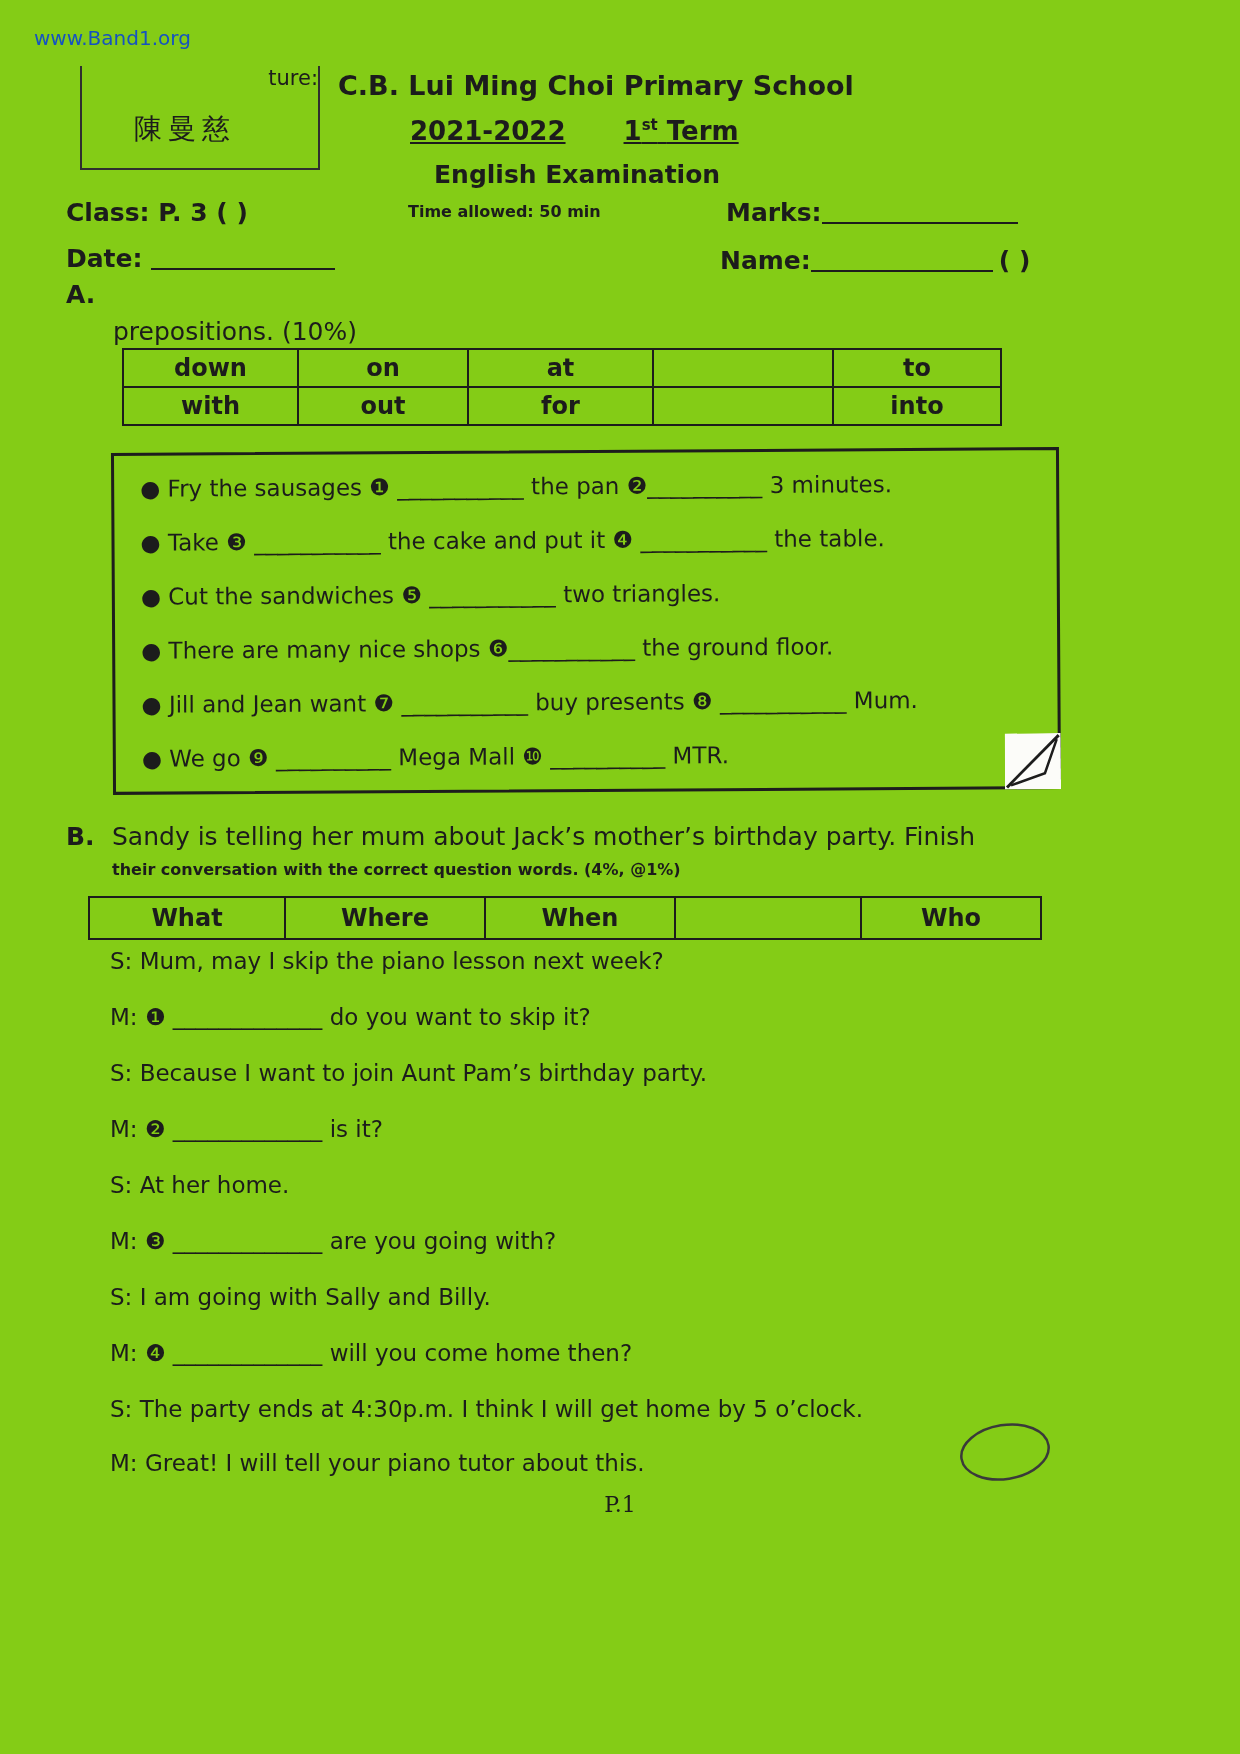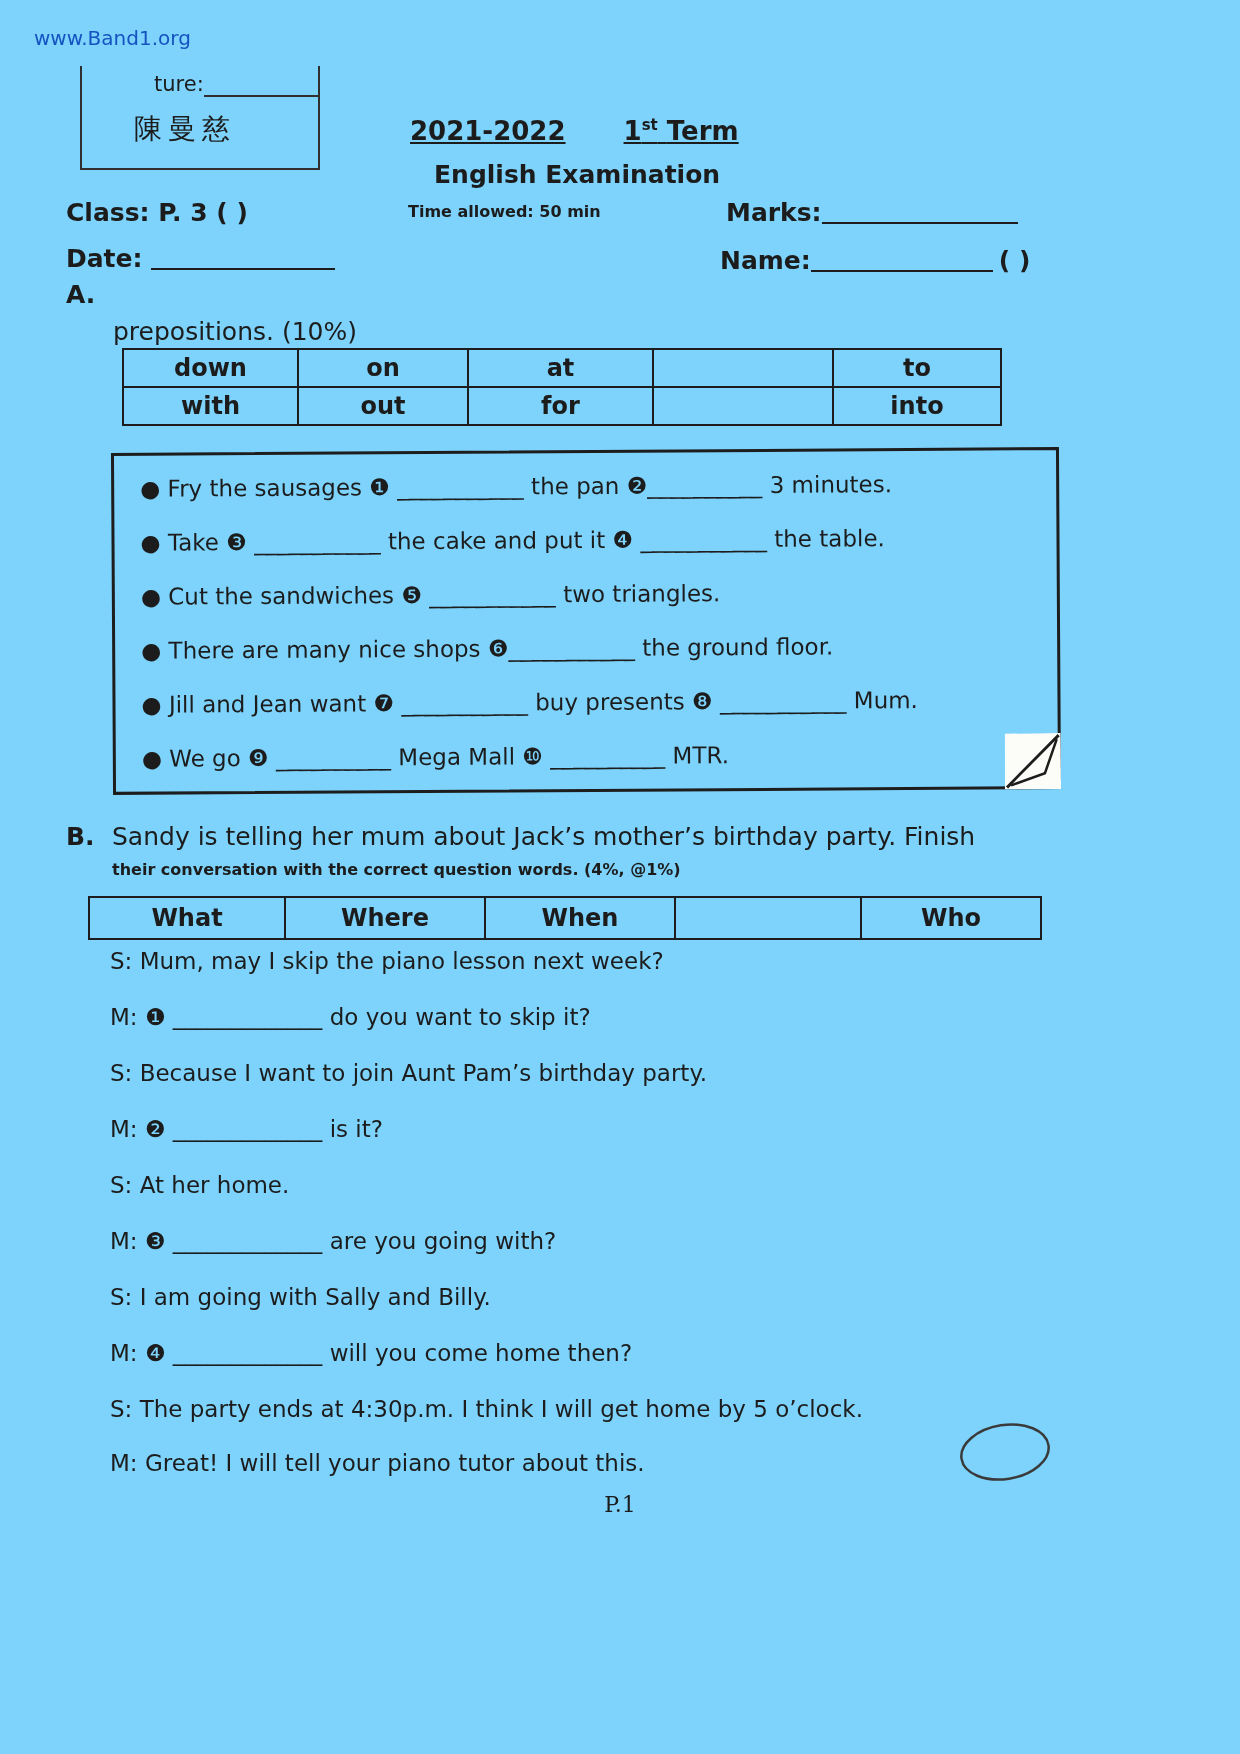--- a/index.html
+++ b/index.html
@@ -2,34 +2,34 @@
 <html><head>
 <meta charset="utf-8">
 <style>
   * { box-sizing: border-box; }
   html, body { margin: 0; padding: 0; background: #e9e9e9; }
   .page {
     position: relative;
     width: 1240px;
     height: 1754px;
     margin: 0 auto;
-    background: #7dd3fc;
+    background: #84cc16;
     font-family: "DejaVu Sans", "Liberation Sans", sans-serif;
     color: #1c1c1c;
     overflow: hidden;
   }
   .abs { position: absolute; }
 
   .watermark { left: 34px; top: 26px; font-size: 20px; color: #1553c0; }
 
   .sig-box {
     left: 80px; top: 66px; width: 240px; height: 104px;
     border: 2px solid #2f2f2f; border-top: none;
   }
-  .sig-row { position: absolute; top: 8px; left: 0; right: 0; display: flex; align-items: flex-end; padding-left: 72px; }
+  .sig-row { position: absolute; top: 2px; left: 0; right: 0; display: flex; align-items: flex-end; padding-left: 90px; flex-direction: column; }
   .sig-label { font-size: 21px; line-height: 1; padding-bottom: 2px; }
   .sig-line { flex: 1; border-bottom: 2px solid #2f2f2f; height: 14px; }
   .sig-name { position: absolute; left: 52px; top: 44px; font-size: 28px; letter-spacing: 6px; }
 
   .school      { left: 338px; top: 70px;  font-size: 27px; font-weight: 600; }
   .termline    { left: 410px; top: 116px; font-size: 26px; font-weight: 600; text-decoration: underline; }
   .termline .yeargap { margin-right: 58px; }
   .sup { font-size: 15px; vertical-align: super; }
   .examtitle   { left: 434px; top: 160px; font-size: 25px; font-weight: 600; }
 
@@ -92,20 +92,21 @@
   <div class="abs watermark">www.Band1.org</div>
 
   <div class="abs sig-box">
     <div class="sig-row">
       <span class="sig-label">ture:</span>
       <span class="sig-line"></span>
     </div>
     <div class="sig-name">陳曼慈</div>
   </div>
 
+  <div class="abs school">C.B. Lui Ming Choi Primary School</div>
 
   <div class="abs termline">
     <span class="yeargap">2021-2022</span><span>1</span><span class="sup">st</span>
     <span>Term</span>
   </div>
 
   <div class="abs examtitle">English Examination</div>
 
   <div class="abs classline">Class: P. 3 (    )</div>
   <div class="abs timeline">Time allowed: 50 min</div>

